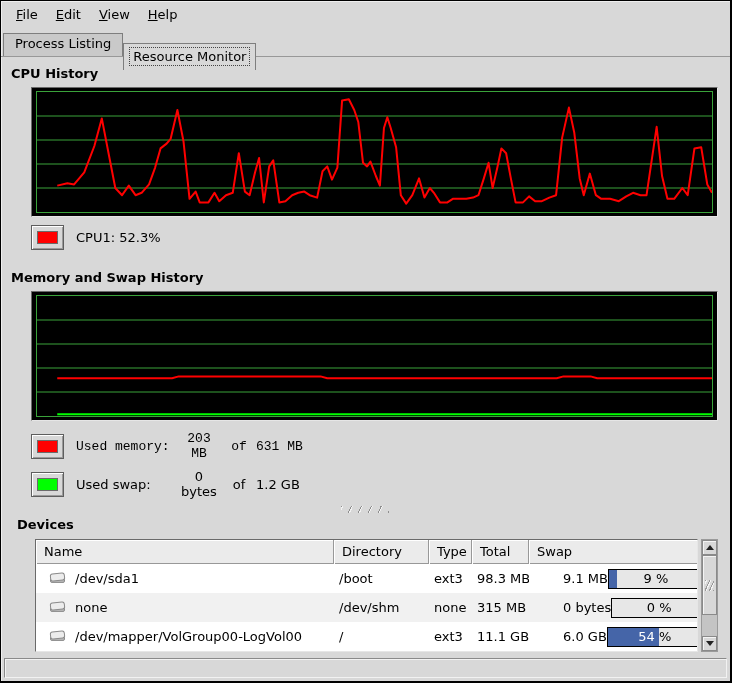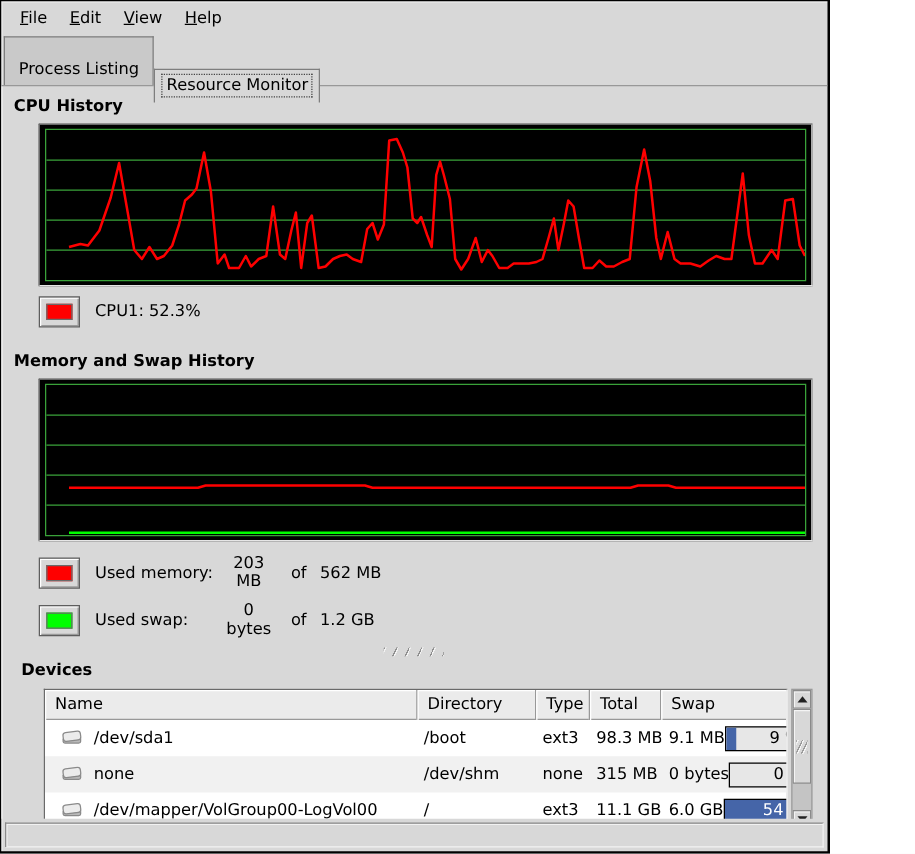--- a/index.html
+++ b/index.html
@@ -1,30 +1,30 @@
 <!DOCTYPE html>
 <html><head>
 <meta charset="utf-8">
 <style>
   html,body{margin:0;padding:0;background:#fff;}
   .window{
-    width:664px;height:683px;box-sizing:border-box;
+    width:732px;height:683px;box-sizing:border-box;
     background:#d8d8d8;
     border:1px solid #000;border-right-width:2px;border-bottom-width:2px;
     box-shadow:inset 1px 1px 0 #efefef;
     display:flex;flex-direction:column;
     font-family:"DejaVu Sans","Liberation Sans",sans-serif;
     font-size:13px;color:#000;overflow:hidden;
   }
   
   .menubar{height:27px;display:flex;align-items:center;padding-left:6px;flex:0 0 auto;}
   .menu-item{display:inline-block;padding:3px 9px;cursor:default;}
   
   .tabrow{display:flex;align-items:flex-end;padding:1px 0 0 2px;flex:0 0 auto;position:relative;z-index:2;}
-  .tab{border:1px solid #7e7e7e;border-bottom:none;background:#c9c9c9;padding:17px 8px 4px;position:relative;}
+  .tab{border:1px solid #7e7e7e;border-bottom:none;background:#c9c9c9;padding:1px 8px 4px;position:relative;}
   .tab.active{background:#d8d8d8;padding:4px 6px 5px;top:14px;z-index:3;}
   .tab-focus{display:inline-block;padding:1px 3px;}
   .tab.active .tab-focus{outline:1px dotted #444;}
   
   .page{flex:1 1 auto;border-top:1px solid #989898;box-shadow:inset 1px 0 0 #efefef;
         padding:9px 10px 0 8px;display:flex;flex-direction:column;overflow:hidden;}
   .section-title{font-weight:bold;margin:0 0 6px 2px;}
   
   .chart{height:128px;background:#000;margin:0 2px 0 22px;
          border:1px solid;border-color:#6a6a6a #e6e6e6 #e6e6e6 #6a6a6a;
@@ -54,21 +54,21 @@
   .thead .th{background:#ebebeb;border-right:1px solid #989898;
              box-shadow:inset 1px 1px 0 #fff,inset 0 -1px 0 #989898;
              padding:4px 2px 5px 8px;white-space:nowrap;overflow:hidden;}
   .thead .th:last-child{border-right:none;}
   .tbody .trow{height:29px;}
   .tbody .trow.alt{background:#f1f1f1;}
   .td{display:flex;align-items:center;white-space:nowrap;overflow:hidden;}
   .td.name{padding-left:12px;}
   .td.name .drive-ico{margin-right:8px;flex:0 0 auto;}
   .td.dir,.td.type,.td.total{padding-left:5px;}
-  .td.used{padding-left:6px;}
+  .td.used{padding-left:6px;margin-left:28px;}
   .used-text{width:56px;}
   .bar{width:96px;height:20px;border:1px solid #000;box-sizing:border-box;
        background:#e7e7e7;position:relative;overflow:hidden;flex:0 0 auto;}
   .bar-fill{position:absolute;left:0;top:0;bottom:0;overflow:hidden;}
   .bar-label{position:absolute;left:0;top:0;width:94px;height:18px;
              display:flex;align-items:center;justify-content:center;}
   .bar-label.dark{color:#000;}
   .bar-label.light{color:#fff;}
   
   .vscroll{width:17px;display:flex;flex-direction:column;background:#c4c4c4;
@@ -140,28 +140,28 @@
             <line x1="0" x2="100" y1="80" y2="80" stroke="#3aa33a" stroke-width="1" vector-effect="non-scaling-stroke"></line>
             <line x1="0" x2="100" y1="60" y2="60" stroke="#3aa33a" stroke-width="1" vector-effect="non-scaling-stroke"></line>
             <line x1="0" x2="100" y1="40" y2="40" stroke="#3aa33a" stroke-width="1" vector-effect="non-scaling-stroke"></line>
             <line x1="0" x2="100" y1="20" y2="20" stroke="#3aa33a" stroke-width="1" vector-effect="non-scaling-stroke"></line>
             <polyline points="3,68.5 20,68.5 21,67 42,67 43,68.5 77,68.5 78,67 82,67 83,68.5 100,68.5" fill="none" stroke="#ff0000" stroke-width="2" vector-effect="non-scaling-stroke" stroke-linejoin="round"></polyline>
             <polyline points="3,98.5 100,98.5" fill="none" stroke="#00ff00" stroke-width="2" vector-effect="non-scaling-stroke" stroke-linejoin="round"></polyline>
           </svg>
         </div>
     </div>
 
-    <div class="legend-row" style="margin-top:10px;">
+    <div class="legend-row" style="margin-top:10px;font-family:Liberation Mono, monospace;">
       <span class="swatch">
         <span class="swatch-inner" style="background-color: rgb(255, 0, 0);"></span>
       </span>
       <span class="mem-label">Used memory:</span>
       <span class="mem-value">203 MB</span>
       <span class="mem-of">of</span>
-      <span class="mem-total">562 MB</span>
+      <span class="mem-total">631 MB</span>
     </div>
 
     <div class="legend-row" style="">
       <span class="swatch">
         <span class="swatch-inner" style="background-color: rgb(0, 255, 0);"></span>
       </span>
       <span class="mem-label">Used swap:</span>
       <span class="mem-value">0 bytes</span>
       <span class="mem-of">of</span>
       <span class="mem-total">1.2 GB</span>

